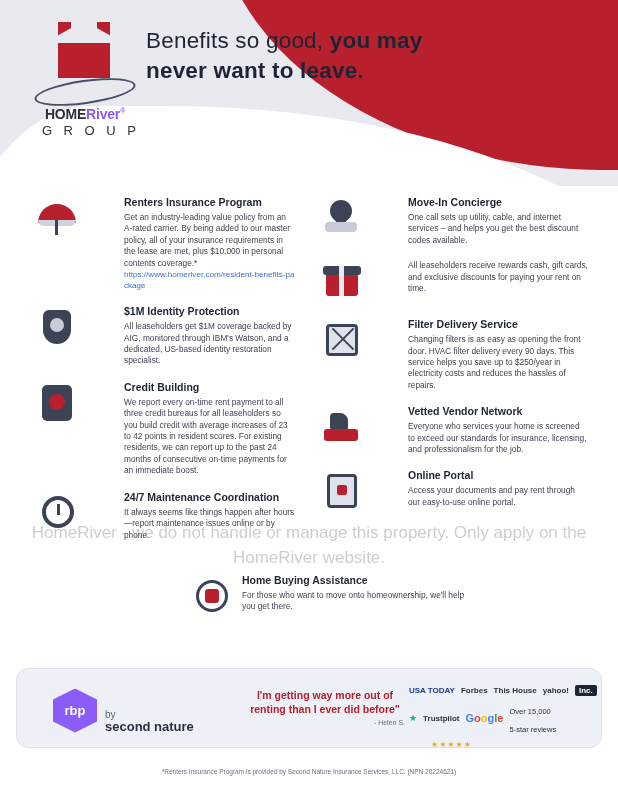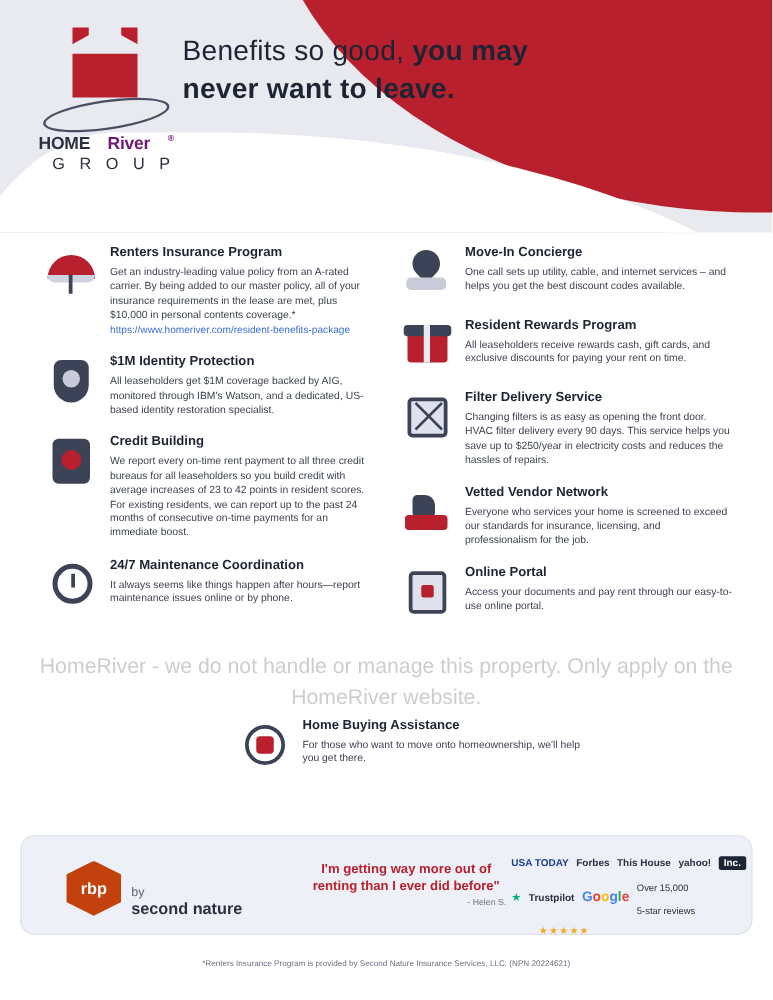--- a/index.html
+++ b/index.html
@@ -71,33 +71,33 @@
   }
   .logo-oval {
     position:absolute; left:4px; top:58px; width:102px; height:24px;
     border:2px solid #4a4f63; border-radius:50%;
     transform: rotate(-8deg);
   }
   .logo-text {
     position:absolute; left:0; top:84px; width:110px; text-align:center;
     font-size: 14px; font-weight:700; color:#2b3040; letter-spacing:-0.2px;
   }
-  .logo-text .red { color:#701a75;margin-left:14px; }
+  .logo-text .red { color:#8b5cf6; }
   .logo-sub {
     position:absolute; left:0; top:101px; width:110px; text-align:right;
     font-size: 13px; letter-spacing: 4px; color:#2b3040;
   }
 
   
   .content { position:absolute; left:0; top:196px; width:618px; height:460px; }
   .col { position:absolute; top:0; }
   .col-left { left: 34px; width: 262px; }
   .col-right { left: 318px; width: 270px; }
 
-  .feature { display:flex; margin-bottom:14px; }
+  .feature { display:flex; margin-bottom:14px;gap:36px; }
   .f-icon {
     width: 46px; min-width:46px; height:44px; position:relative; margin-right:8px;
   }
   .f-body { flex:1; }
   .f-title {
     font-size: 10.5px; font-weight:700; color:#1d2433; margin:0 0 3px 0; line-height:13px;
   }
   .f-text {
     font-size: 8.3px; line-height: 11.4px; color:#3d4352; margin:0;
   }
@@ -141,21 +141,21 @@
     pointer-events:none;
   }
 
   
   .banner {
     position:absolute; left:16px; top:668px; width:586px; height:80px;
     background:#eef0f7; border:1px solid #dfe2ee; border-radius:12px;
   }
   .rbp { position:absolute; left:36px; top:18px; display:flex; align-items:center; }
   .rbp-hex {
-    width:44px;height:44px;background:#c2410c;
+    width:44px;height:44px;background:#8b5cf6;
     clip-path: polygon(50% 0,100% 25%,100% 75%,50% 100%,0 75%,0 25%);
     display:flex;align-items:center;justify-content:center;
     color:#fff;font-weight:700;font-size:13px;
   }
   .rbp-txt{ margin-left:8px; }
   .rbp-by{ font-size:10px; color:#5a5f70;margin-top:22px; }
   .rbp-sn{ font-size:13px; font-weight:700; color:#2b3040; line-height:14px;}
   .quote { position:absolute; left:208px; top:20px; width:180px; text-align:center;}
   .quote-t { font-size:10.5px; font-weight:700; color:#b8202e; line-height:13.5px;margin-left:20px;}
   .quote-a { font-size:7px; color:#6b7080; text-align:right; margin-top:3px;}
@@ -264,21 +264,20 @@
         </div>
       </div>
 
       <div class="feature">
         <div class="f-icon">
           <div class="ic gift"></div>
             <div class="ic gift-lid"></div>
             <div class="ic gift-rib"></div>
         </div>
         <div class="f-body">
-          <p class="f-title">Resident Rewards Program</p>
           <p class="f-text">All leaseholders receive rewards cash, gift cards, and exclusive discounts for paying your rent on time.</p>
         </div>
       </div>
 
       <div class="feature">
         <div class="f-icon">
           <div class="ic filter"></div>
             <div class="ic filter-x1"></div>
             <div class="ic filter-x2"></div>
         </div>

